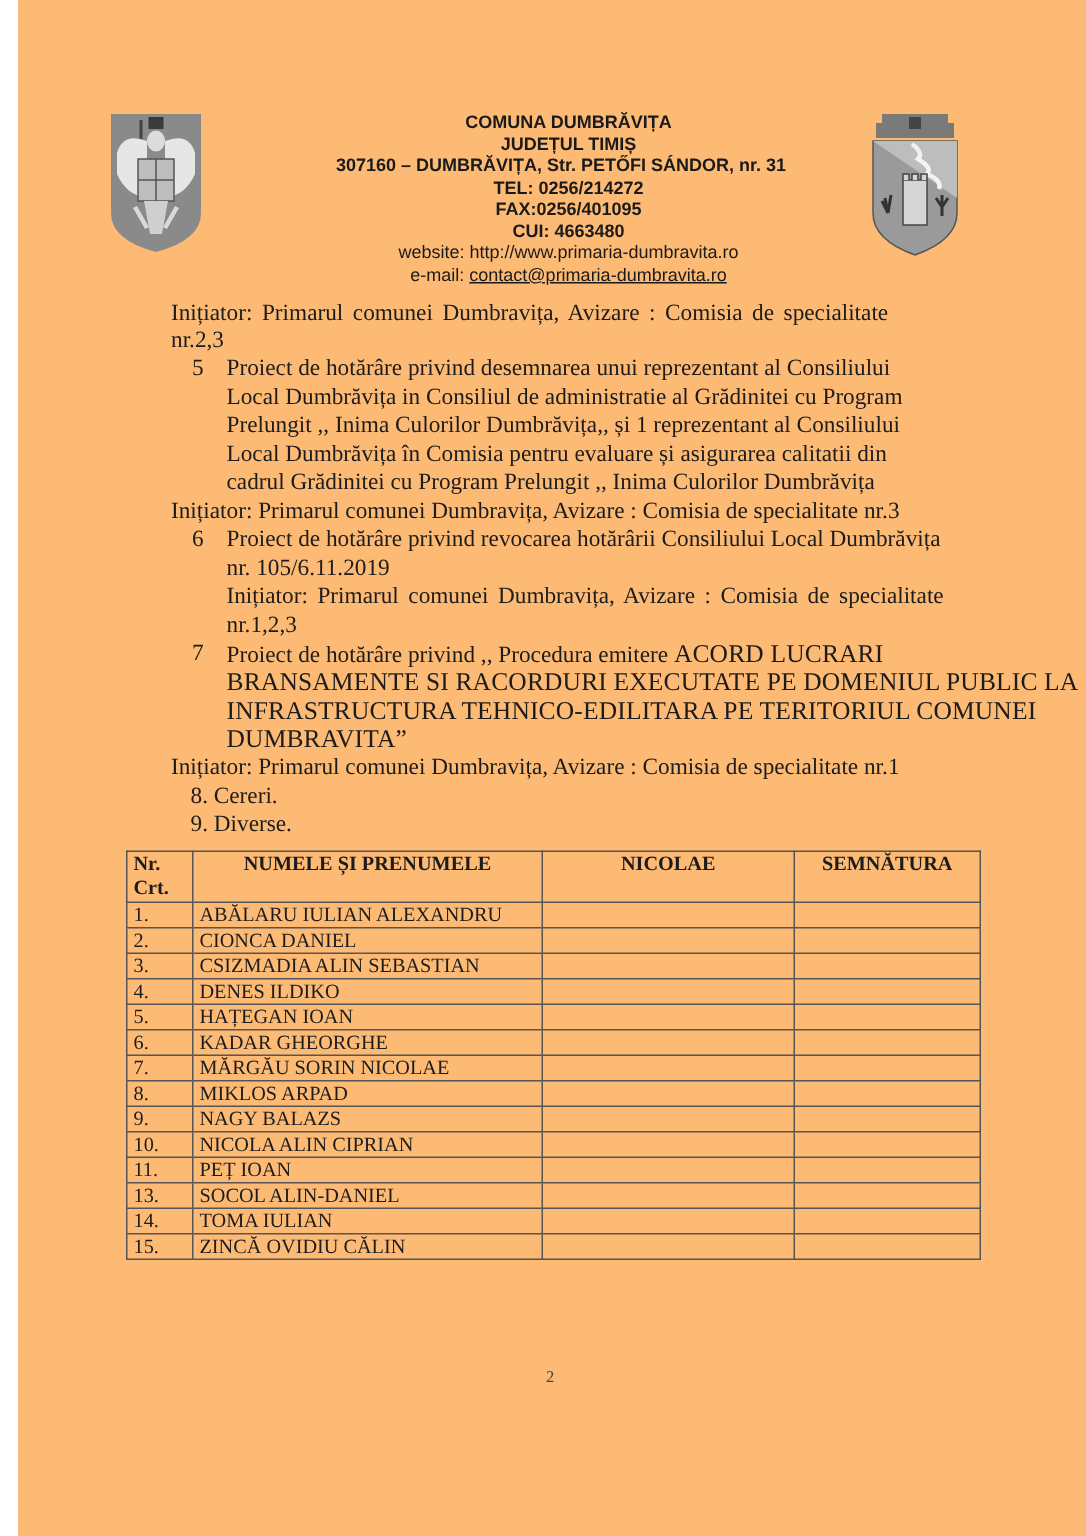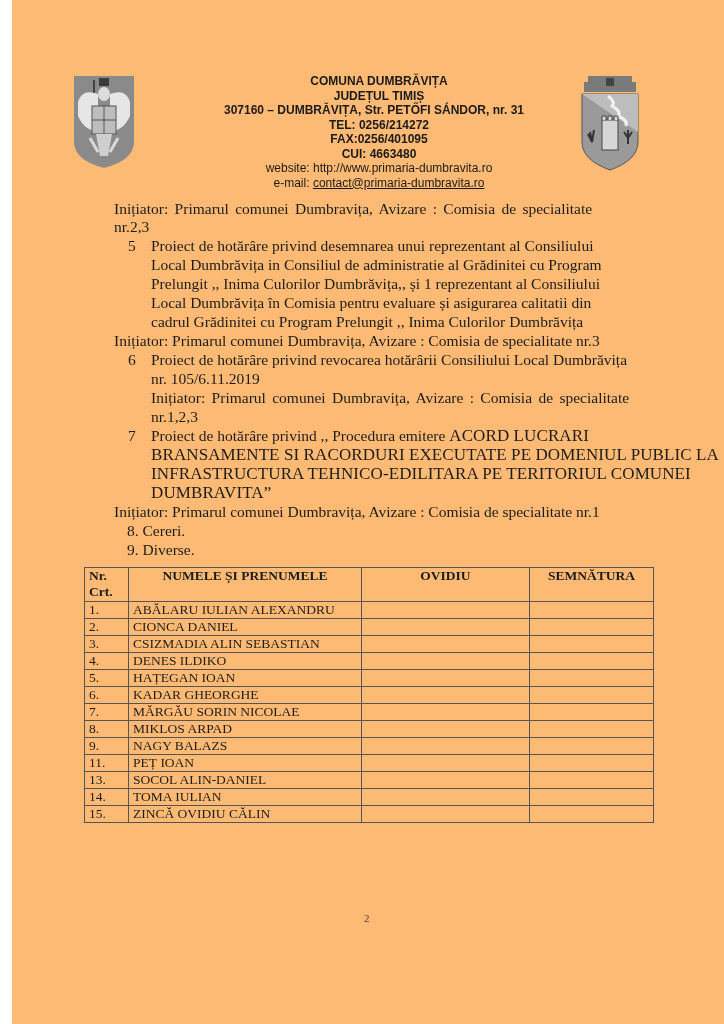--- a/index.html
+++ b/index.html
@@ -102,21 +102,21 @@
 
     <div class="line" style="left:115px; top:522px;">8.  Cereri.</div>
     <div class="line" style="left:115px; top:541px;">9.  Diverse.</div>
   </div>
 
   <table class="attend">
     <thead>
       <tr>
         <th class="c-nr nr"><span>Nr.</span><br><span>Crt.</span></th>
         <th class="c-name">NUMELE ȘI PRENUMELE</th>
-        <th class="c-addr">OVIDIU</th>
+        <th class="c-addr">NICOLAE</th>
         <th class="c-sign">SEMNĂTURA</th>
       </tr>
     </thead>
     <tbody>
       <tr>
           <td>1.</td>
           <td>ABĂLARU  IULIAN ALEXANDRU</td>
           <td></td>
           <td></td>
         </tr>
@@ -162,20 +162,26 @@
           <td></td>
           <td></td>
         </tr>
       <tr>
           <td>9.</td>
           <td>NAGY BALAZS</td>
           <td></td>
           <td></td>
         </tr>
       <tr>
+          <td>10.</td>
+          <td>NICOLA ALIN CIPRIAN</td>
+          <td></td>
+          <td></td>
+        </tr>
+      <tr>
           <td>11.</td>
           <td>PEȚ IOAN</td>
           <td></td>
           <td></td>
         </tr>
       <tr>
           <td>13.</td>
           <td>SOCOL ALIN-DANIEL</td>
           <td></td>
           <td></td>

